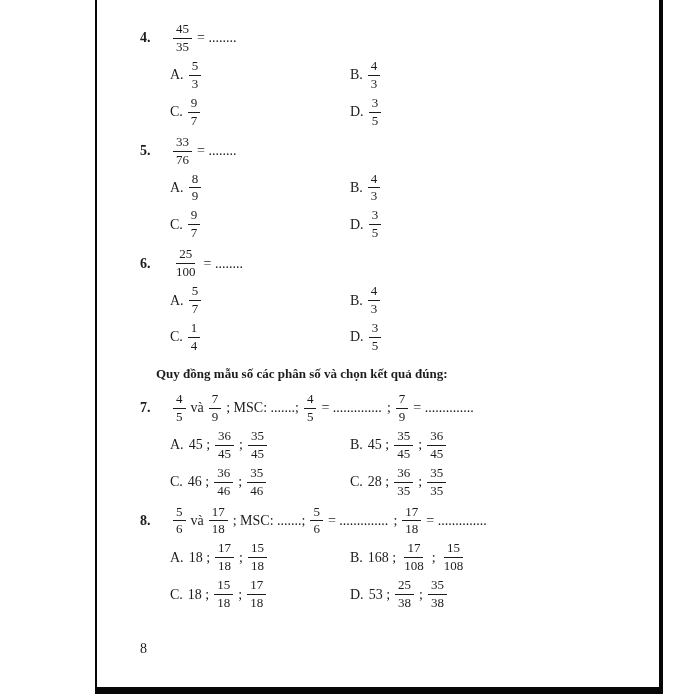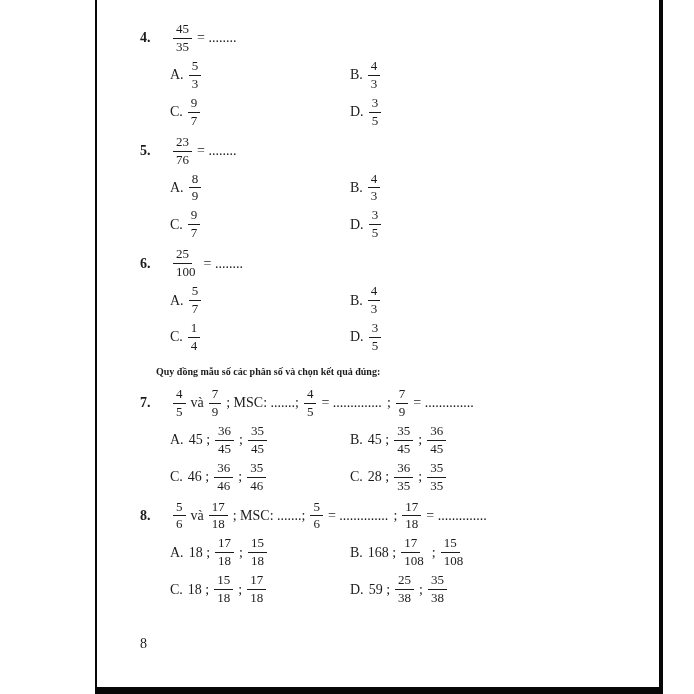--- a/index.html
+++ b/index.html
@@ -17,25 +17,25 @@
   .rule-bottom { position:absolute; left:95px;  top:687px; width:568px; height:7px;   background:#070707; }
 
   .content { position:absolute; left:128px; top:22px; width:522px; }
 
   .q-stem { display:flex; align-items:center; gap:5px; min-height:32px; }
   .qnum   { font-weight:700; padding-left:12px; width:40px; flex:0 0 40px; }
 
   .opts { display:grid; grid-template-columns:180px auto; margin:4px 0 6px 42px; row-gap:4px; }
   .opt  { display:flex; align-items:center; gap:5px; min-height:32px; }
 
-  .frac { display:inline-flex; flex-direction:column; align-items:flex-start; font-size:13px; line-height:1.15; }
+  .frac { display:inline-flex; flex-direction:column; align-items:center; font-size:13px; line-height:1.15; }
   .fnum { padding:0 3px 1px 3px; border-bottom:1px solid #1c1c1c; }
   .fden { padding:1px 3px 0 3px; }
 
-  .heading { font-weight:700; margin:12px 0 10px 28px; font-size:10px;font-family:Liberation Serif, serif; }
+  .heading { font-weight:700; margin:12px 0 10px 28px; font-size:13px;font-family:Liberation Serif, serif; }
   .txt     { white-space:nowrap; }
   .pagenum { margin:30px 0 0 12px; }
 </style>
 </head>
 <body>
 
 <div class="rule-left"></div>
 <div class="rule-right"></div>
 <div class="rule-bottom"></div>
 
@@ -79,21 +79,21 @@
             <span class="fden">5</span>
           </span>
         </div>
     </div>
   </section>
 
   <section>
     <div class="q-stem">
       <span class="qnum">5.</span>
       <span class="frac">
-          <span class="fnum">23</span>
+          <span class="fnum">33</span>
           <span class="fden">76</span>
         </span>
       <span class="txt">= ........</span>
     </div>
     <div class="opts">
       <div class="opt">
           <span>A.</span>
           <span class="frac">
             <span class="fnum">8</span>
             <span class="fden">9</span>
@@ -307,21 +307,21 @@
             <span class="fden">18</span>
           </span>
           <span class="txt">;</span>
           <span class="frac">
             <span class="fnum">17</span>
             <span class="fden">18</span>
           </span>
         </div>
       <div class="opt">
           <span>D.</span>
-          <span class="txt">59 ;</span>
+          <span class="txt">53 ;</span>
           <span class="frac">
             <span class="fnum">25</span>
             <span class="fden">38</span>
           </span>
           <span class="txt">;</span>
           <span class="frac">
             <span class="fnum">35</span>
             <span class="fden">38</span>
           </span>
         </div>

